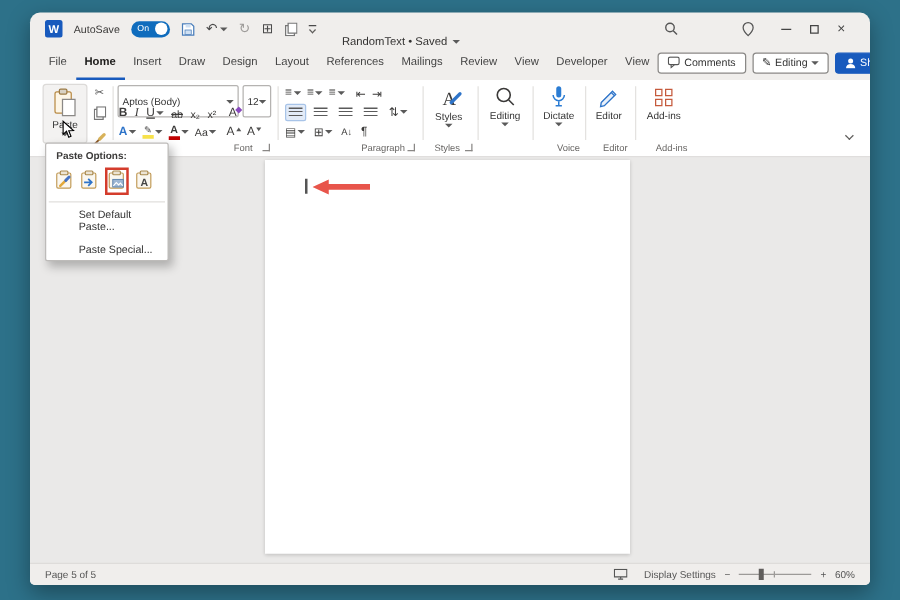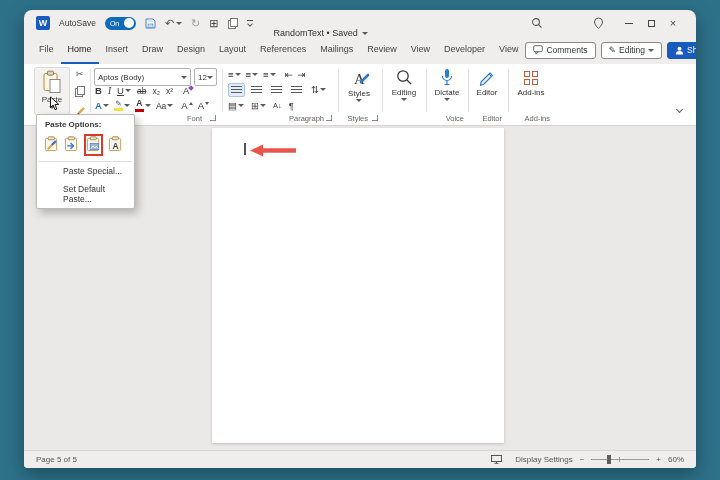--- a/index.html
+++ b/index.html
@@ -31,35 +31,35 @@
     border-right:3px solid transparent; border-top:3.5px solid #5a5a5a; }
   .chev { display:inline-block; width:5px; height:5px; border-right:1.3px solid #5f5d5b;
     border-bottom:1.3px solid #5f5d5b; transform:rotate(45deg); }
   .qat { display:flex; flex-direction:column; align-items:center; gap:1px; }
   .qat .bar { width:6px; height:1px; background:#4a4a4a; }
 
   
   .menubar { height:28px; display:flex; align-items:center; padding:0 8px; font-size:9px; color:#444; }
   .tab { padding:0 7px; height:100%; display:flex; align-items:center;
     border-bottom:2.5px solid transparent; }
-  .tab.active { border-bottom-color:#185abd; color:#1b1a19; font-weight:normal; }
+  .tab.active { border-bottom-color:#185abd; color:#1b1a19; font-weight:bold; }
   .mb-right { margin-left:auto; display:flex; align-items:center; gap:5px; padding-right:2px;justify-content:flex-end; }
   .pill { display:flex; align-items:center; gap:3px; border:1px solid #8a8886; background:#fff;
     border-radius:3px; padding:2.5px 7px; font-size:8.5px; color:#333; }
   .pill.share { background:#185abd; border-color:#185abd; color:#fff; }
 
   
   .ribbon { position:relative; height:62px; background:#fff; border-bottom:1px solid #d6d4d2; }
   .vd { position:absolute; top:5px; height:43px; width:1px; background:#e4e2e0; }
   .paste-btn { position:absolute; left:10px; top:3px; width:36px; height:48px; display:flex;
     flex-direction:column; align-items:center; background:#f3f2f1; border:1px solid #dcdad8; border-radius:3px; }
   .paste-btn .lbl { font-size:8px; color:#333; margin-top:0px; }
   .cursor-arrow { position:absolute; left:25px; top:32px; z-index:60; }
   .small-col { position:absolute; left:50px; top:5px; display:flex; flex-direction:column; gap:3.5px; align-items:center; }
-  .combo { position:absolute; height:18px; border:1px solid #b5b3b1; border-radius:2px; background:#fff;
+  .combo { position:absolute; height:26px; border:1px solid #b5b3b1; border-radius:2px; background:#fff;
     display:flex; align-items:center; justify-content:space-between; padding:0 3px; font-size:8px; color:#333; }
   .rrow { position:absolute; display:flex; align-items:center; font-size:9.5px; color:#3b3a39; height:13px; }
   .fbtn { display:flex; align-items:center; gap:1px; }
   .glabel { position:absolute; top:50px; font-size:7.5px; color:#686664; text-align:right; }
   .launcher { position:absolute; top:51px; width:6px; height:6px; border-right:1px solid #8a8886;
     border-bottom:1px solid #8a8886; }
   .bigbtn { position:absolute; top:2px; height:46px; display:flex; flex-direction:column; align-items:center;
     gap:1px; font-size:8px; color:#333; padding-top:2px; }
   .hl { display:flex; flex-direction:column; align-items:center; line-height:1; }
   .hl .bar { width:9px; height:3px; margin-top:1px; }
@@ -433,22 +433,22 @@
       </span>
       <span>
         <svg width="15" height="16" viewBox="0 0 16 17">
           <rect x="1.5" y="2.5" width="12" height="13" rx="1.2" fill="#faf7f0" stroke="#c19a56"></rect>
           <rect x="4.5" y="0.8" width="6.5" height="3.2" rx="0.8" fill="#ece4d4" stroke="#a98a4f"></rect>
           <text x="8" y="14" font-size="9" font-weight="bold" fill="#444" text-anchor="middle" font-family="Liberation Sans,sans-serif">A</text>
         </svg>
       </span>
     </div>
     <div class="pm-sep"></div>
+    <div class="pm-item">Set Default Paste...</div>
     <div class="pm-item">Paste Special...</div>
-    <div class="pm-item">Set Default Paste...</div>
   </div>
 
   <div class="workspace">
     <div class="page">
       <span class="text-cursor"></span>
       <span class="anno-arrow">
         <svg width="46" height="13" viewBox="0 0 46 13">
           <path d="M46 4.2 L13 4.2 L13 0.5 L0 6.5 L13 12.5 L13 8.8 L46 8.8 Z" fill="#e8554b"></path>
         </svg>
       </span>

